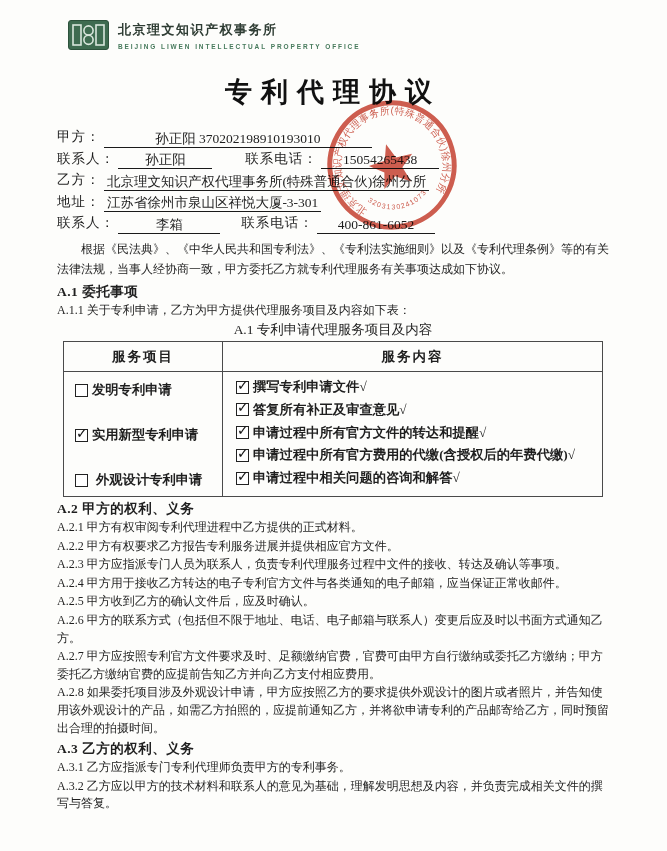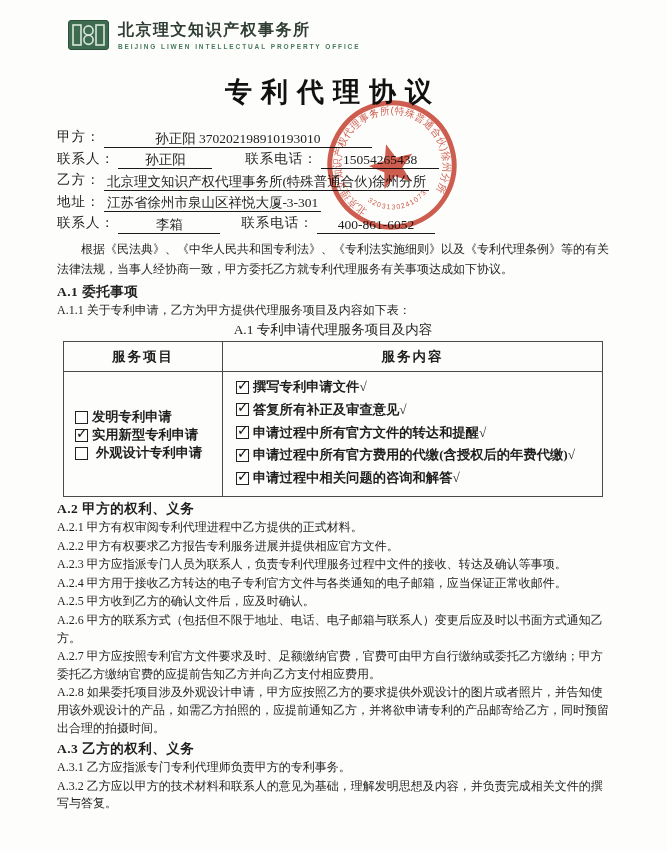--- a/index.html
+++ b/index.html
@@ -6,21 +6,21 @@
   .page {
     width:667px; height:851px; margin:0 auto; position:relative;
     background:#fdfdfb; overflow:hidden; color:#1f1f1f;
     font-family:"Liberation Serif","DejaVu Serif",serif;
   }
   .content { padding:20px 58px 0 57px; position:relative; }
 
   
   .brand { display:flex; align-items:flex-start; gap:9px; margin-left:11px; }
   .logo-svg { width:41px; height:30px; display:block; }
-  .brand-cn { font-size:16px; font-weight:bold; color:#2f3d34; letter-spacing:1.5px;
+  .brand-cn { font-size:13px; font-weight:bold; color:#2f3d34; letter-spacing:1.5px;
               font-family:"Liberation Sans","DejaVu Sans",sans-serif; line-height:20px; }
   .brand-en { font-size:6.5px; font-weight:bold; color:#477a5c; letter-spacing:1.9px;
               margin-top:3px; font-family:"Liberation Sans","DejaVu Sans",sans-serif; }
 
   .doc-title { text-align:center; font-size:27px; font-weight:bold; letter-spacing:9px;
                margin:24px 0 16px 0; color:#111; }
 
   
   .party { font-size:13.5px; line-height:21.5px; }
   .party .lbl { letter-spacing:1px;margin-top:27px; }
@@ -34,21 +34,21 @@
   .sec-h { font-size:13.5px; font-weight:bold; margin:3px 0 1px 0; letter-spacing:0.5px; }
   .clause { font-size:12px; line-height:17.6px; margin:0 0 1px 0; }
 
   
   .tbl-caption { text-align:center; font-size:13.5px; margin:2px 0 2px 0; }
   table.svc { border-collapse:collapse; margin:0 auto; width:540px; }
   table.svc th, table.svc td { border:1.2px solid #4a4a4a; font-weight:bold; }
   table.svc th { height:27px; font-size:13.5px; letter-spacing:2px; }
   .col1 { width:156px; }
   .cell-stack { display:flex; flex-direction:column; height:122px; box-sizing:border-box; }
-  .cell-left  { justify-content:center; padding:8px 4px 6px 10px; }
+  .cell-left  { justify-content:space-between; padding:8px 4px 6px 10px; }
   .cell-right { justify-content:space-between; padding:5px 20px 8px 12px; }
   .svc-item { font-size:13.3px; white-space:nowrap; display:flex; align-items:center; }
   .chk { width:11px; height:11px; border:1.4px solid #222; display:inline-block;
          position:relative; margin-right:4px; flex:none; background:#fff; }
   .chk.checked::after { content:"\2713"; position:absolute; left:0px; top:-5px;
          font-size:14px; font-weight:bold; color:#111;
          font-family:"DejaVu Sans",sans-serif; }
 
   
   .stamp { position:absolute; left:323px; top:96px; width:138px; height:138px;

